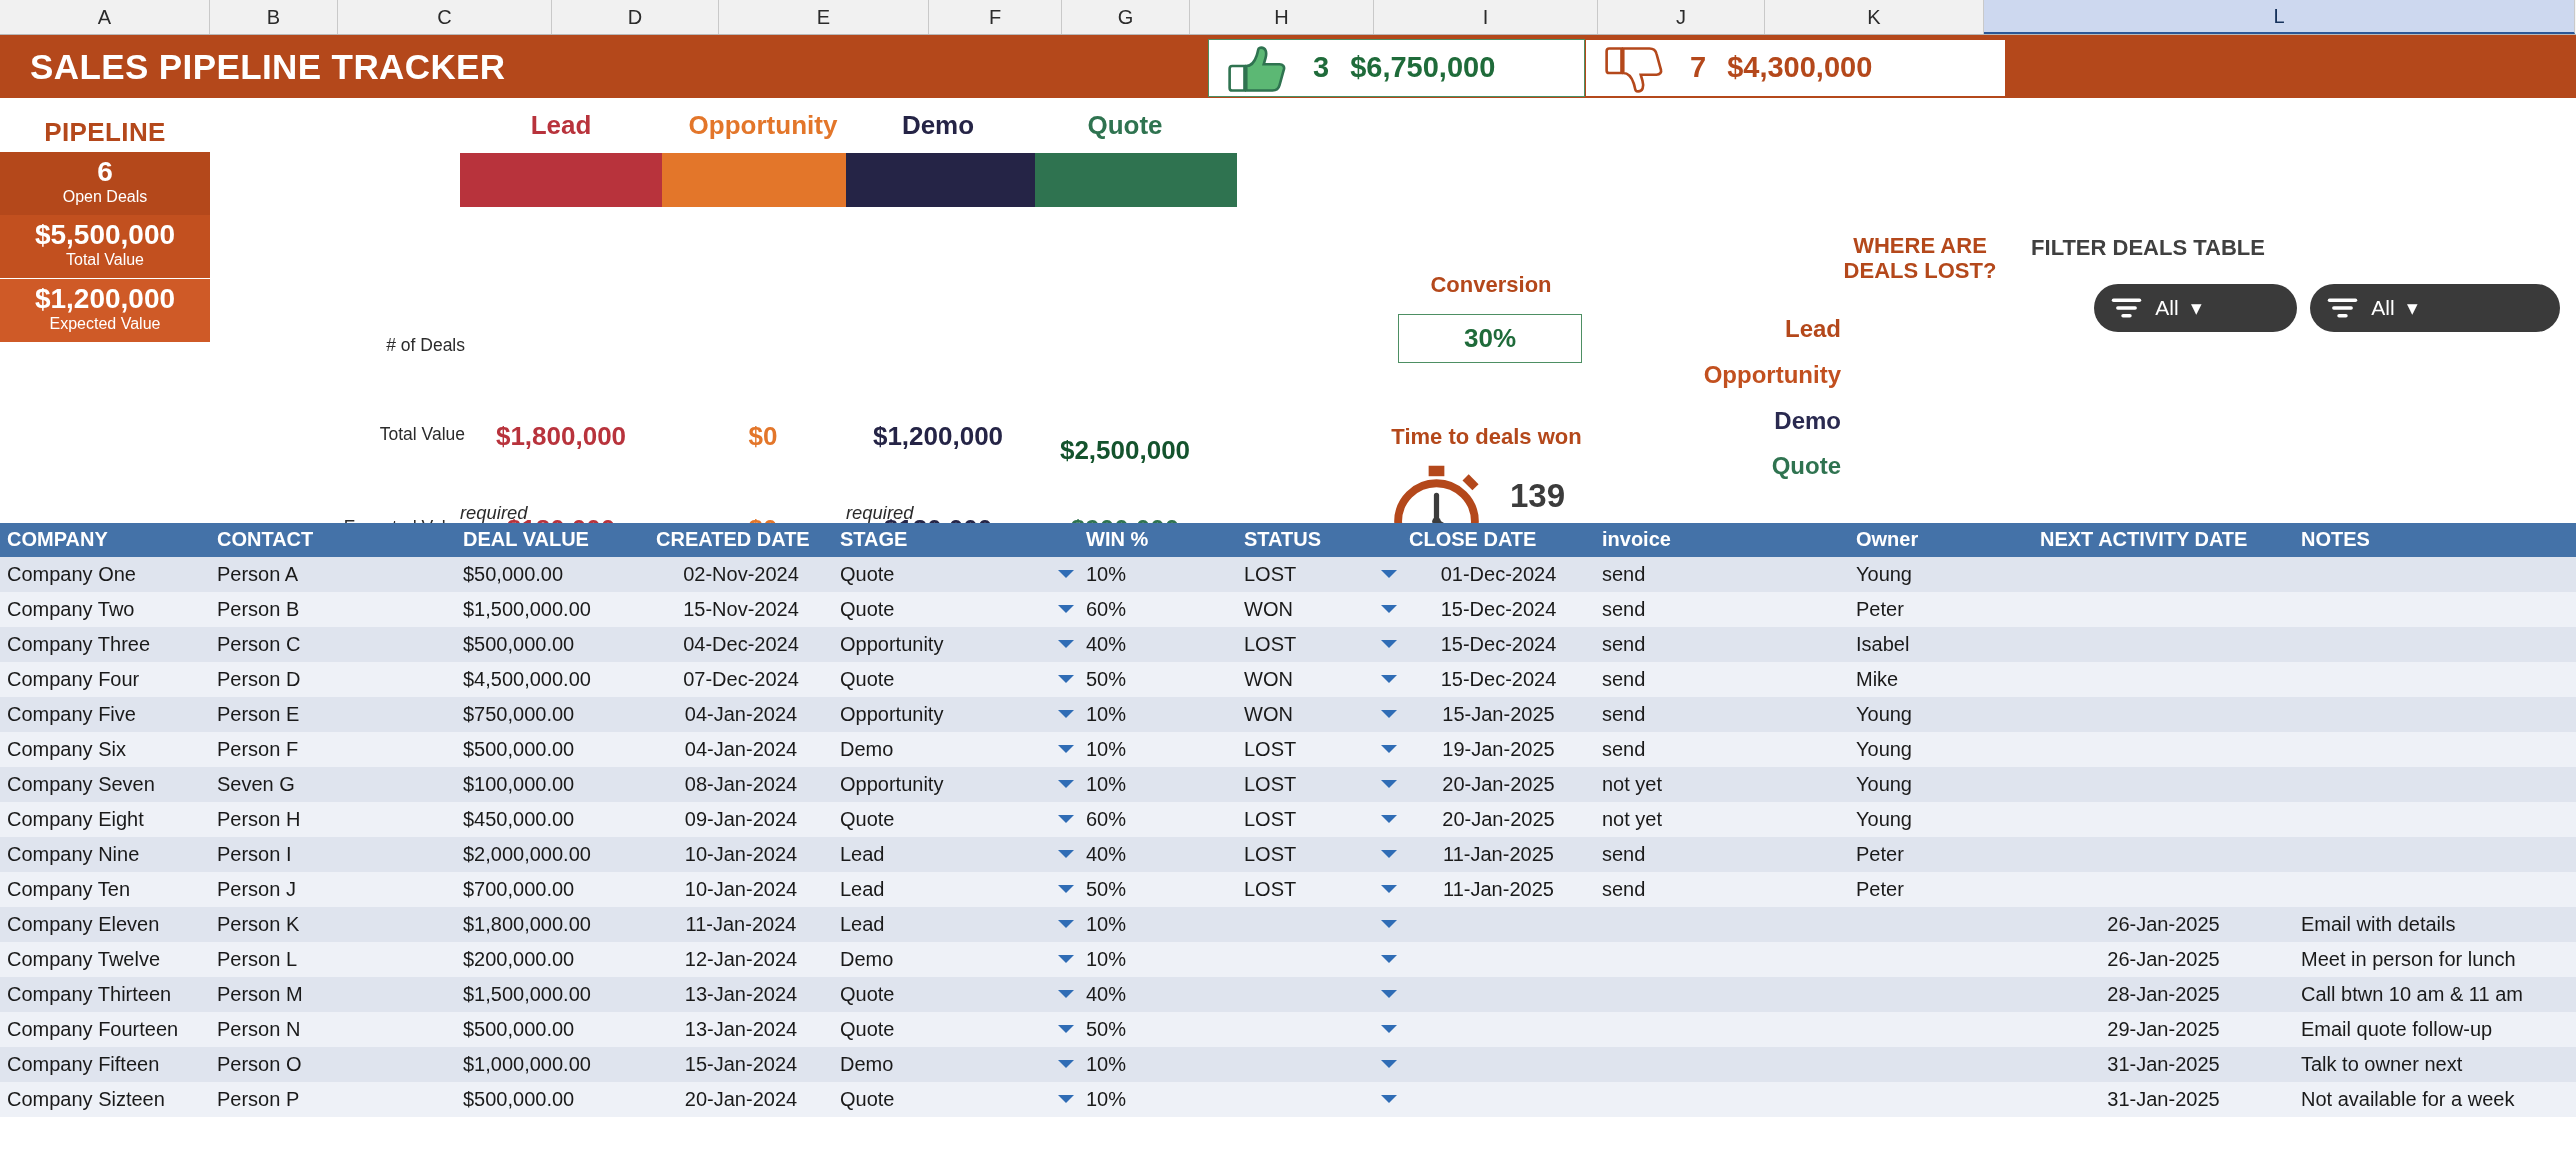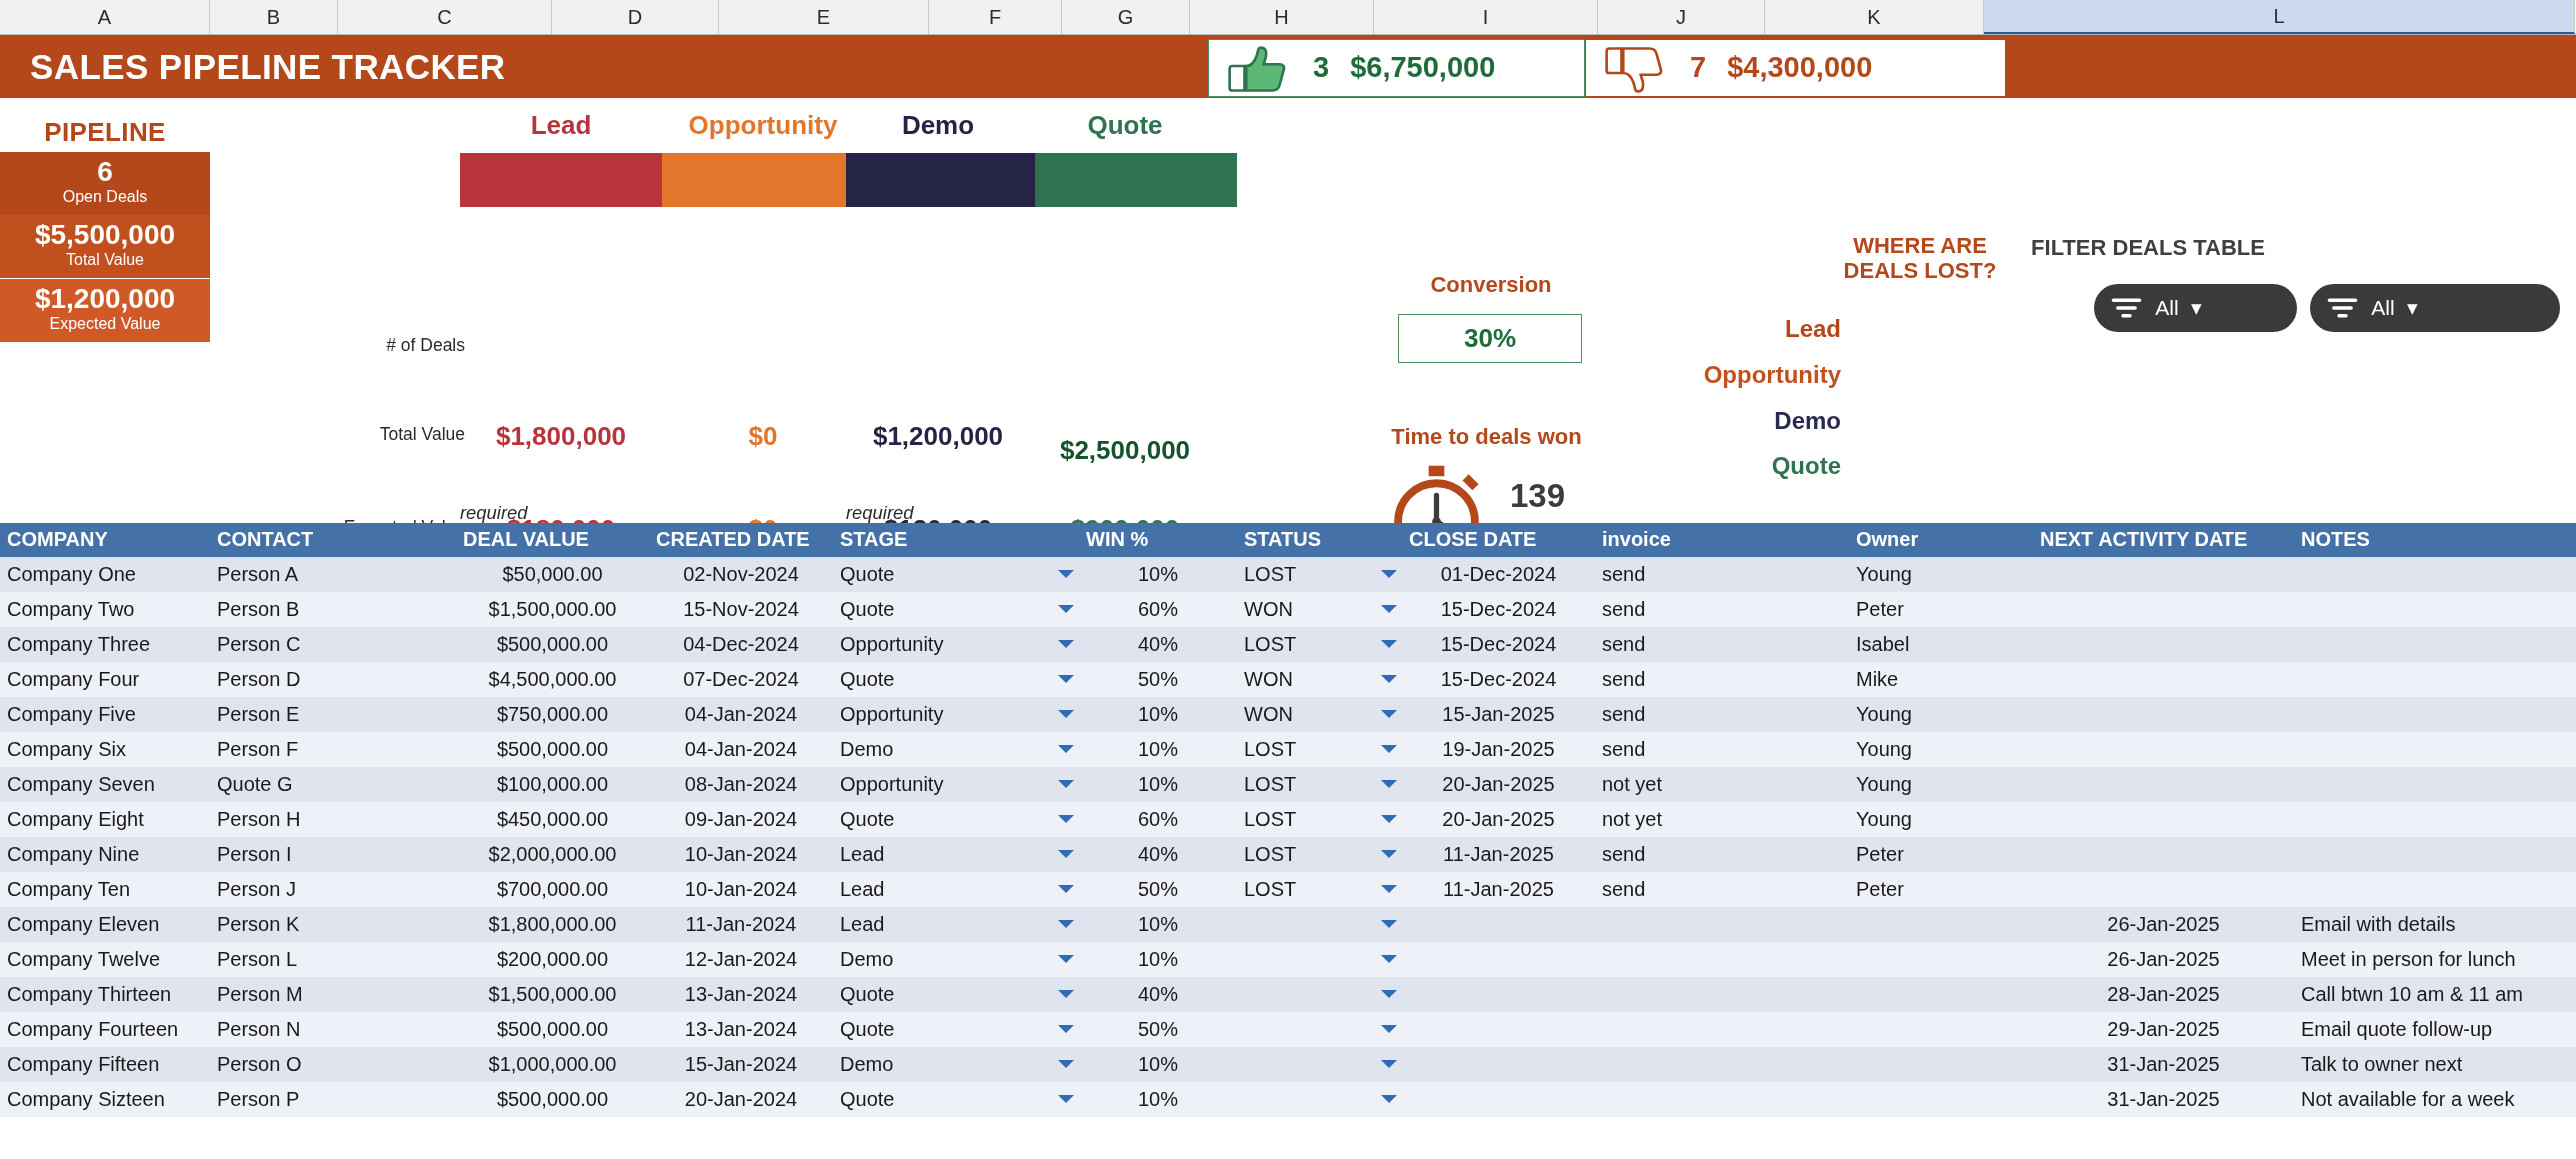--- a/index.html
+++ b/index.html
@@ -264,21 +264,21 @@
   }
   table.deals td {
     padding: 2.6px 7px;
     height: 35px;
     color: #1a1a1a;
     white-space: nowrap;
     overflow: hidden;
   }
   tr.odd td { background: #dfe4ee; }
   tr.even td { background: #eef1f7; }
-  .num { text-align: center; }
+  .num { text-align: left; }
   .ctr { text-align: center; }
   .dd {
     position: relative;
   }
   .dd .arrow {
     position: absolute;
     right: 5.3px;
     top: 50%;
     transform: translateY(-50%);
     width: 0; height: 0;
@@ -555,21 +555,21 @@
           <td class="num">10%</td>
           <td class="dd">LOST<span class="arrow"></span></td>
           <td class="ctr">19-Jan-2025</td>
           <td>send</td>
           <td>Young</td>
           <td class="ctr"></td>
           <td></td>
         </tr>
         <tr class="odd">
           <td>Company Seven</td>
-          <td>Quote G</td>
+          <td>Seven G</td>
           <td class="num">$100,000.00</td>
           <td class="ctr">08-Jan-2024</td>
           <td class="dd">Opportunity<span class="arrow"></span></td>
           <td class="num">10%</td>
           <td class="dd">LOST<span class="arrow"></span></td>
           <td class="ctr">20-Jan-2025</td>
           <td>not yet</td>
           <td>Young</td>
           <td class="ctr"></td>
           <td></td>

